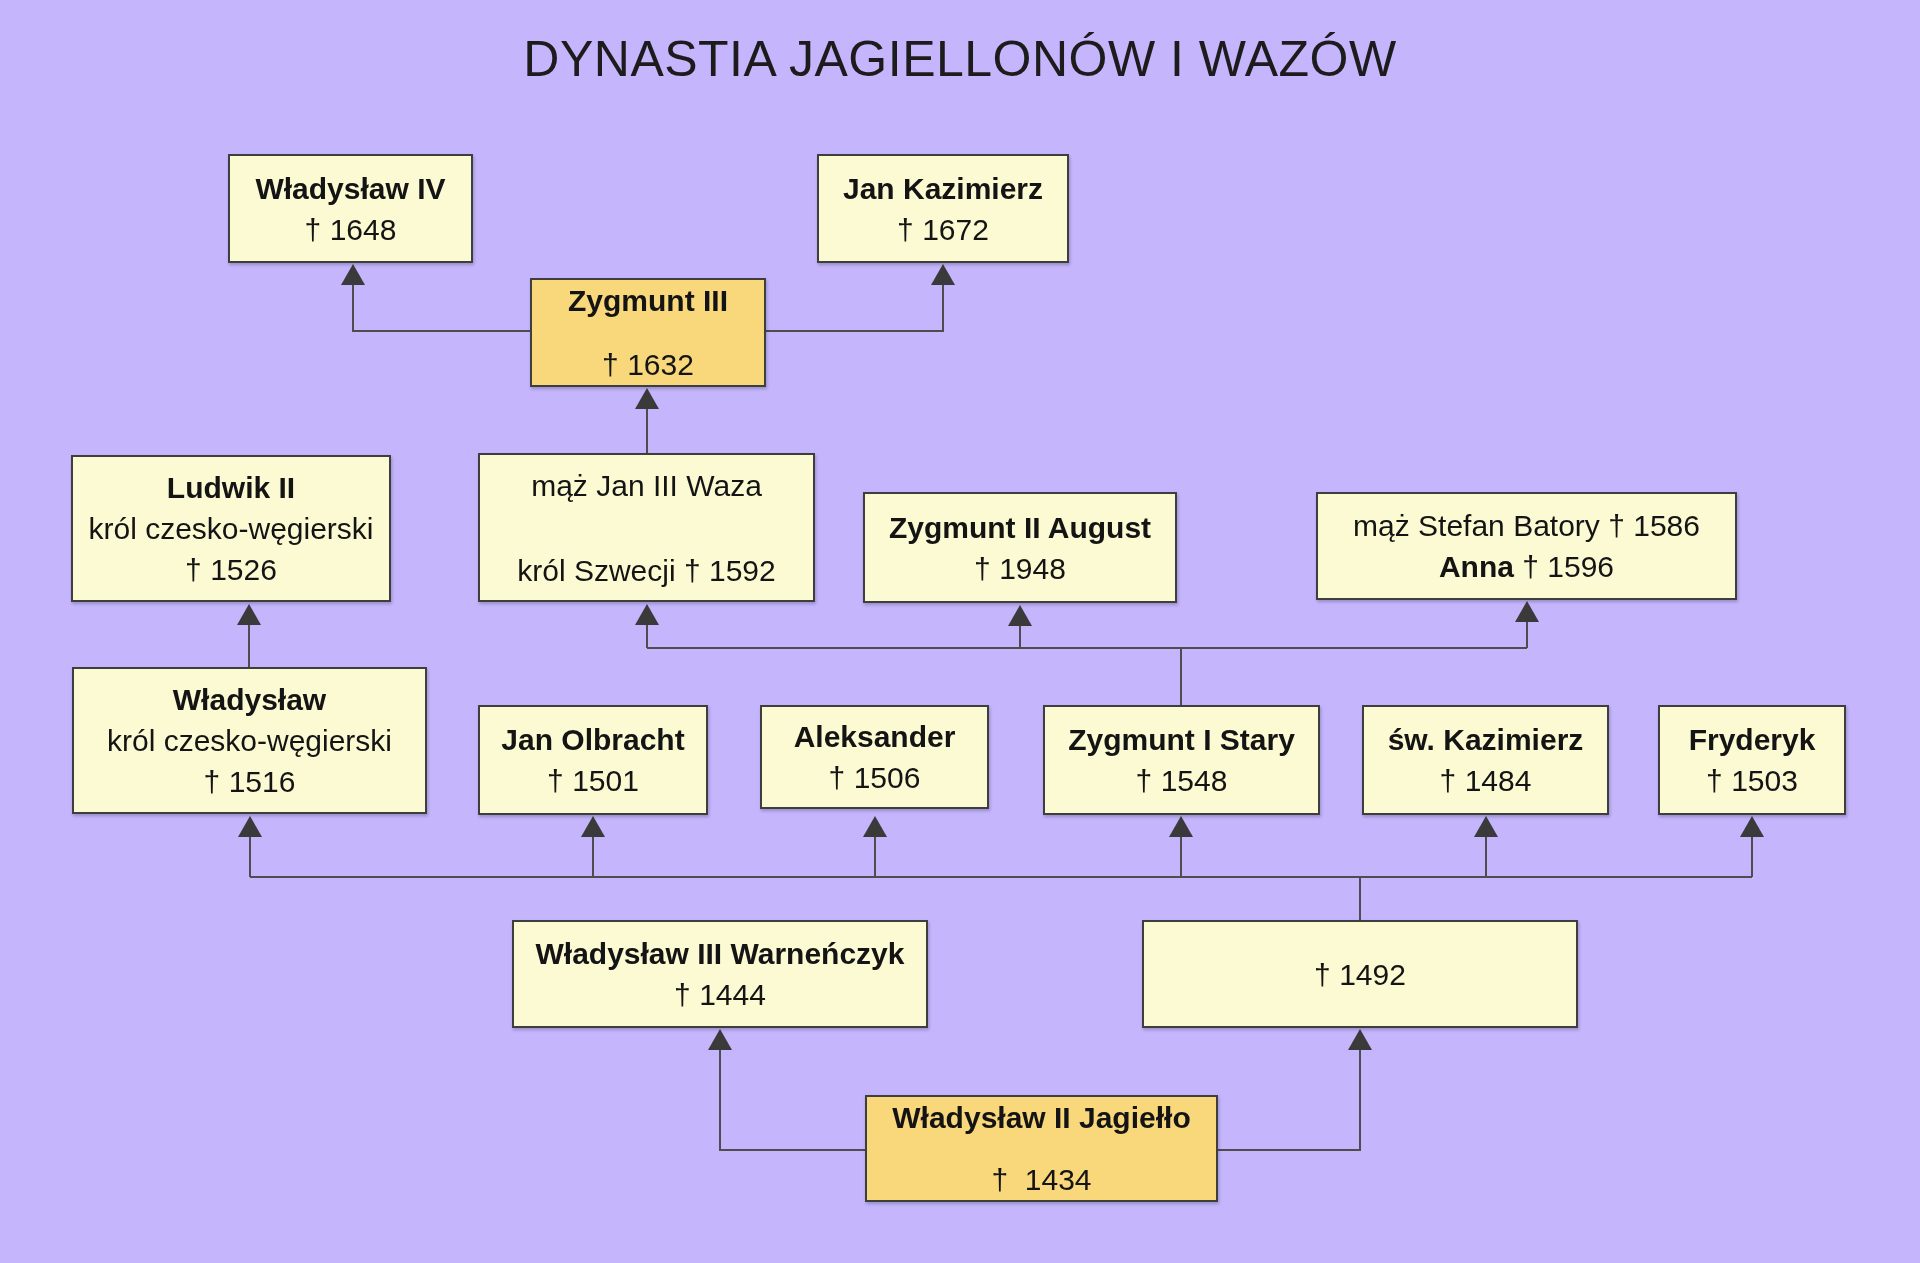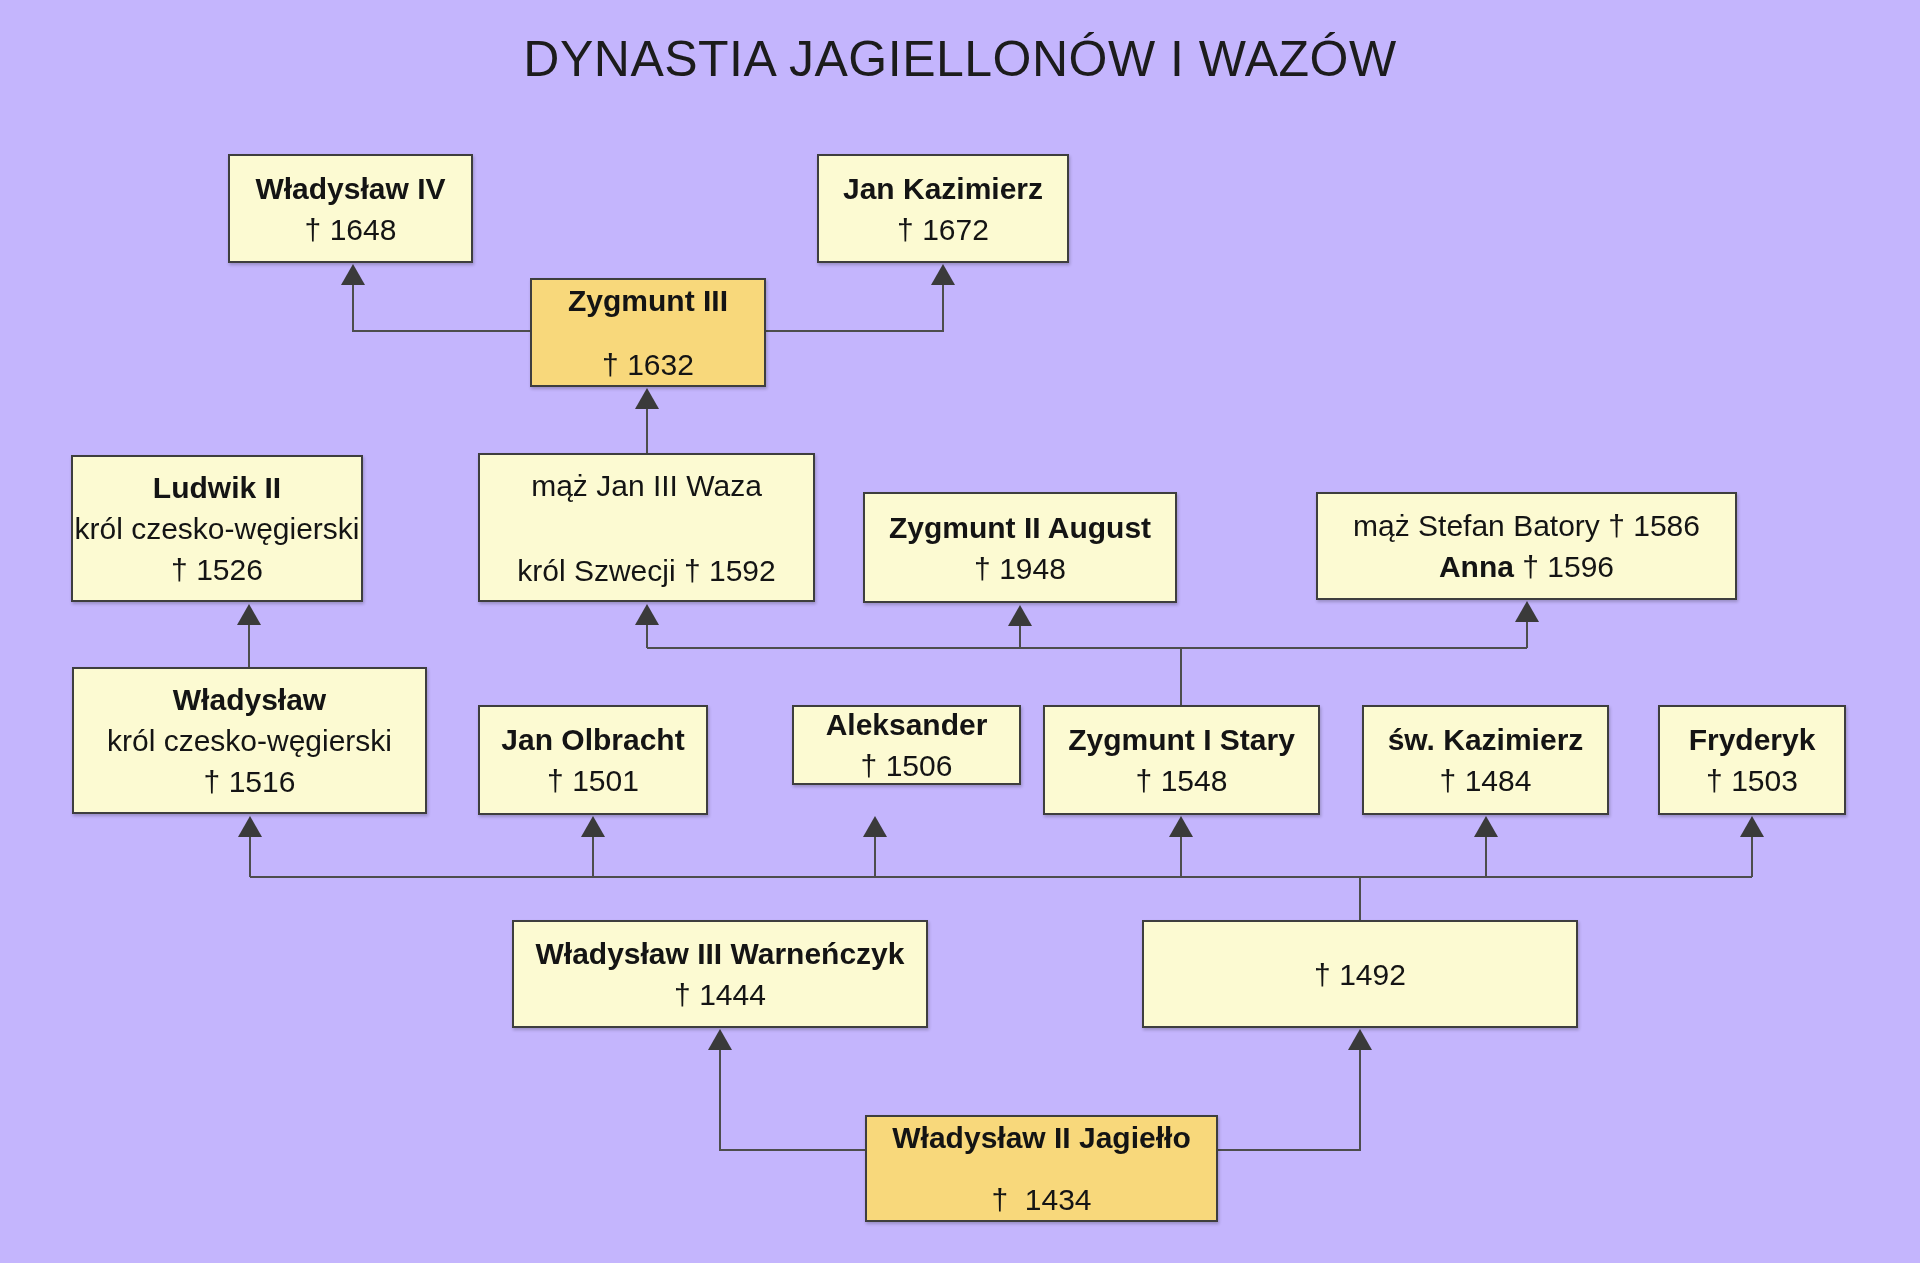--- a/index.html
+++ b/index.html
@@ -66,21 +66,21 @@
         <div class="line"><span>† 1648</span></div>
       </div>
       <div class="node normal" style="left: 817px; top: 154px; width: 252px; height: 109px;">
         <div class="line"><b>Jan Kazimierz</b></div>
         <div class="line"><span>† 1672</span></div>
       </div>
       <div class="node highlight" style="left: 530px; top: 278px; width: 236px; height: 109px;">
         <div class="line"><b>Zygmunt III</b></div>
         <div class="line"><span>† 1632</span></div>
       </div>
-      <div class="node normal" style="left: 71px; top: 455px; width: 292px; height: 147px;">
+      <div class="node normal" style="left: 71px; top: 455px; width: 320px; height: 147px;">
         <div class="line"><b>Ludwik II</b></div>
         <div class="line"><span>król czesko-węgierski</span></div>
         <div class="line"><span>† 1526</span></div>
       </div>
       <div class="node normal" style="left: 478px; top: 453px; width: 337px; height: 149px; gap: 44px;">
         <div class="line"><span>mąż Jan III Waza</span></div>
         <div class="line"><span>król Szwecji † 1592</span></div>
       </div>
       <div class="node normal" style="left: 863px; top: 492px; width: 314px; height: 111px;">
         <div class="line"><b>Zygmunt II August</b></div>
@@ -92,21 +92,21 @@
       </div>
       <div class="node normal" style="left: 72px; top: 667px; width: 355px; height: 147px;">
         <div class="line"><b>Władysław</b></div>
         <div class="line"><span>król czesko-węgierski</span></div>
         <div class="line"><span>† 1516</span></div>
       </div>
       <div class="node normal" style="left: 478px; top: 705px; width: 230px; height: 110px;">
         <div class="line"><b>Jan Olbracht</b></div>
         <div class="line"><span>† 1501</span></div>
       </div>
-      <div class="node normal" style="left: 792px; top: 705px; width: 229px; height: 80px;">
+      <div class="node normal" style="left: 760px; top: 705px; width: 229px; height: 104px;">
         <div class="line"><b>Aleksander</b></div>
         <div class="line"><span>† 1506</span></div>
       </div>
       <div class="node normal" style="left: 1043px; top: 705px; width: 277px; height: 110px;">
         <div class="line"><b>Zygmunt I Stary</b></div>
         <div class="line"><span>† 1548</span></div>
       </div>
       <div class="node normal" style="left: 1362px; top: 705px; width: 247px; height: 110px;">
         <div class="line"><b>św. Kazimierz</b></div>
         <div class="line"><span>† 1484</span></div>
@@ -115,18 +115,18 @@
         <div class="line"><b>Fryderyk</b></div>
         <div class="line"><span>† 1503</span></div>
       </div>
       <div class="node normal" style="left: 512px; top: 920px; width: 416px; height: 108px;">
         <div class="line"><b>Władysław III Warneńczyk</b></div>
         <div class="line"><span>† 1444</span></div>
       </div>
       <div class="node normal" style="left: 1142px; top: 920px; width: 436px; height: 108px;">
         <div class="line"><span>† 1492</span></div>
       </div>
-      <div class="node highlight" style="left: 865px; top: 1095px; width: 353px; height: 107px; margin-top: 20px;">
+      <div class="node highlight" style="left: 865px; top: 1095px; width: 353px; height: 107px;">
         <div class="line"><b>Władysław II Jagiełło</b></div>
         <div class="line"><span>†  1434</span></div>
       </div>
     </div>
 </div>
 
 </body></html>

